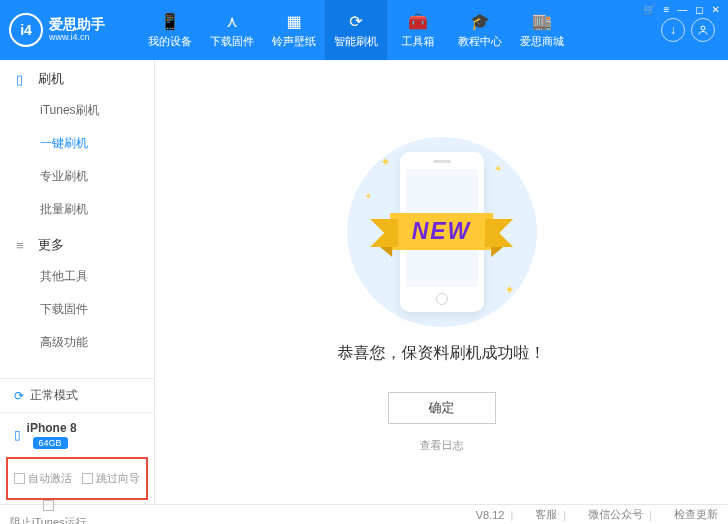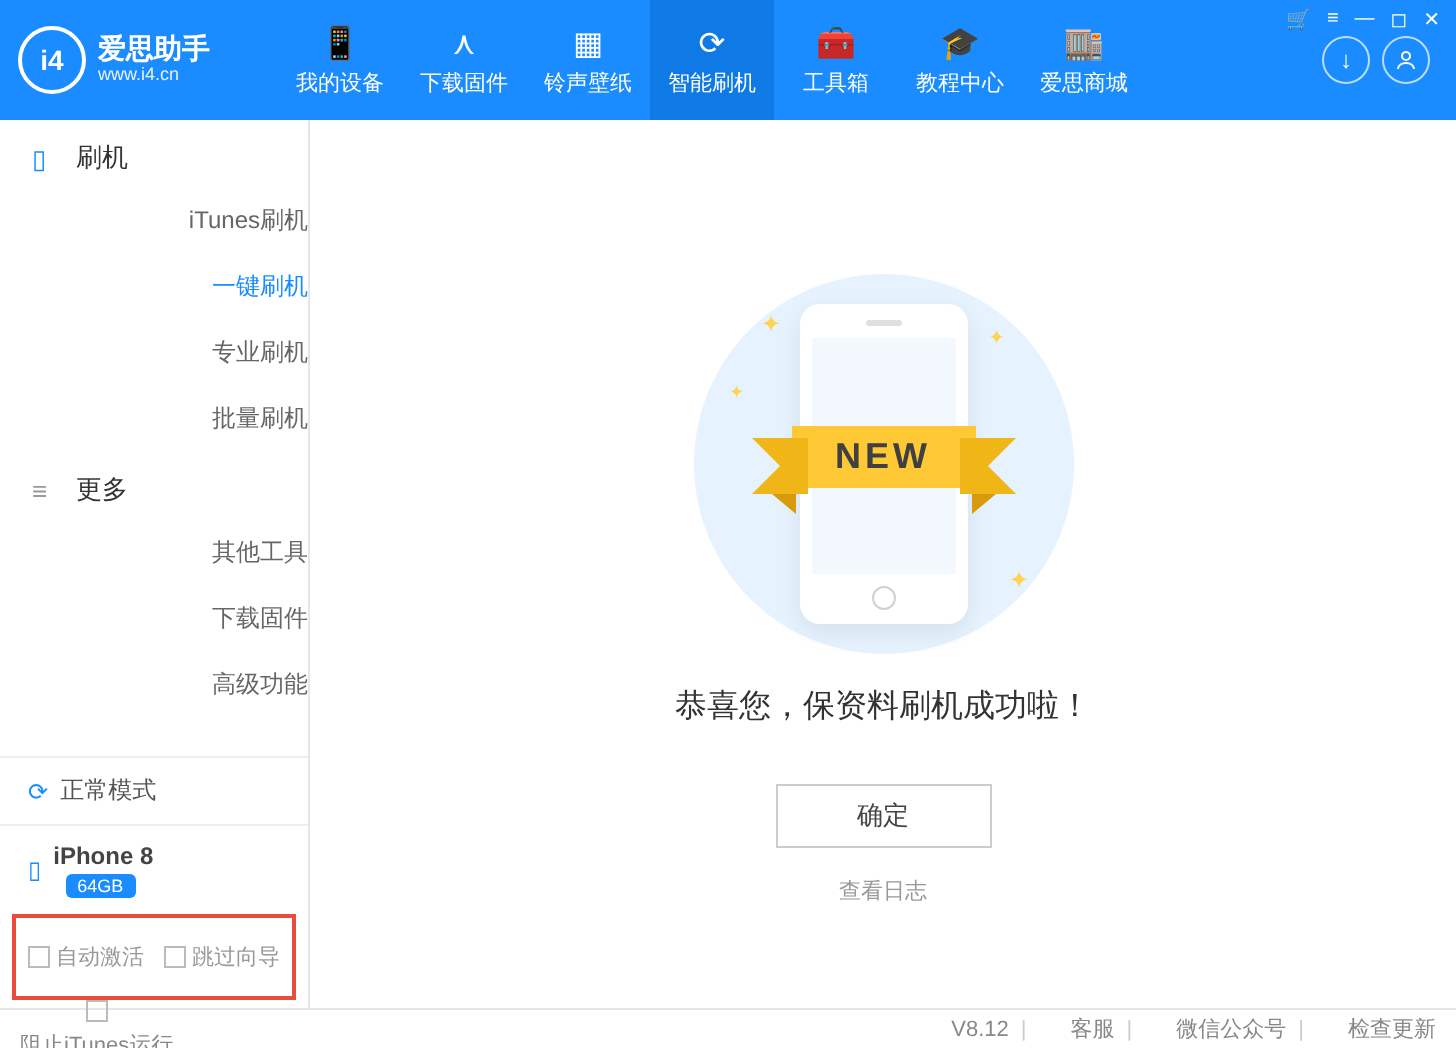--- a/index.html
+++ b/index.html
@@ -17,21 +17,21 @@
 .nav-icon { width: 20px; height: 20px; margin-bottom: 2px; display: flex; align-items: center; justify-content: center; font-size: 16px; }
 .header-right { display: flex; align-items: center; gap: 6px; padding-right: 4px; }
 .title-ctrls { position: absolute; top: 4px; right: 8px; display: flex; gap: 8px; font-size: 10px; color: #fff; }
 .title-ctrls span { cursor: pointer; }
 .hr-icon { width: 24px; height: 24px; border: 1.5px solid rgba(255,255,255,.7); border-radius: 50%; display: flex; align-items: center; justify-content: center; font-size: 12px; cursor: pointer; }
 
 .body-area { display: flex; height: 444px; }
 .sidebar { width: 155px; border-right: 1px solid #e6e6e6; display: flex; flex-direction: column; font-size: 12px; }
 .sb-group { padding: 10px 0 6px 16px; display: flex; align-items: center; color: #333; font-size: 13px; }
 .sb-group .gicon { width: 16px; margin-right: 6px; color: #1a8cff; display: inline-flex; }
-.sb-item { padding: 8px 0 8px 40px; color: #666; cursor: pointer; text-align: right; }
+.sb-item { padding: 8px 0 8px 40px; color: #666; cursor: pointer; }
 .sb-item.active { color: #1a8cff; }
 .sb-spacer { flex: 1; }
 .sb-status { padding: 8px 14px; border-top: 1px solid #eee; display: flex; align-items: center; color: #555; }
 .sb-status .sicon { margin-right: 6px; color: #1a8cff; font-size: 12px; }
 .sb-device { padding: 8px 14px; border-top: 1px solid #eee; display: flex; align-items: center; color: #444; }
 .storage-badge { background: #1a8cff; color: #fff; font-size: 9px; padding: 1px 6px; border-radius: 3px; margin-left: 6px; display: inline-block; }
 .sb-checks { border: 2px solid #e74c3c; margin: 0 6px 4px 6px; padding: 12px 6px; display: flex; gap: 10px; align-items: center; font-size: 11px; color: #999; }
 .sb-checks .chk { display: flex; align-items: center; gap: 3px; }
 .chkbox { width: 11px; height: 11px; border: 1px solid #bbb; display: inline-block; }
 
@@ -40,21 +40,21 @@
 .star { position: absolute; color: #ffd34d; }
 .s1 { top: 18px; left: 34px; font-size: 12px; }
 .s2 { top: 54px; left: 18px; font-size: 9px; }
 .s3 { top: 26px; right: 34px; font-size: 10px; }
 .s4 { bottom: 30px; right: 22px; font-size: 12px; }
 .phone { width: 84px; height: 160px; background: #fff; border-radius: 10px; box-shadow: 0 4px 12px rgba(0,0,0,.08); position: relative; display: flex; flex-direction: column; align-items: center; }
 .phone .speaker { width: 18px; height: 3px; background: #e0e0e0; border-radius: 2px; margin-top: 8px; }
 .phone .screen { flex: 1; width: 72px; background: #f2f8fe; margin: 6px 0; border-radius: 2px; }
 .phone .homebtn { width: 12px; height: 12px; border: 1.5px solid #d0d0d0; border-radius: 50%; margin-bottom: 7px; }
 .ribbon { position: absolute; top: 76px; left: 50%; transform: translateX(-50%); }
-.ribbon-body { background: #ffc936; color: #404040; font-weight: 900; font-size: 18px; letter-spacing: 2px; padding: 5px 22px; position: relative; }
+.ribbon-body { background: #ffc936; color: #6d28d9; font-weight: 900; font-size: 23px; letter-spacing: 2px; padding: 5px 22px; position: relative; font-style: italic; }
 .ribbon-body::before, .ribbon-body::after { content: ""; position: absolute; top: 6px; width: 0; height: 0; border: 14px solid #f0b516; }
 .ribbon-body::before { left: -20px; border-left-color: transparent; }
 .ribbon-body::after { right: -20px; border-right-color: transparent; }
 .tail-l, .tail-r { position: absolute; top: 34px; width: 0; height: 0; }
 .tail-l { left: -10px; border-right: 12px solid #d89a0a; border-bottom: 10px solid transparent; }
 .tail-r { right: -10px; border-left: 12px solid #d89a0a; border-bottom: 10px solid transparent; }
 
 .success-text { font-size: 16px; color: #333; margin-bottom: 28px; }
 .ok-btn { border: 1px solid #ccc; background: #fff; padding: 6px 40px; font-size: 13px; color: #444; cursor: pointer; margin-bottom: 14px; }
 .log-link { font-size: 11px; color: #999; cursor: pointer; }

